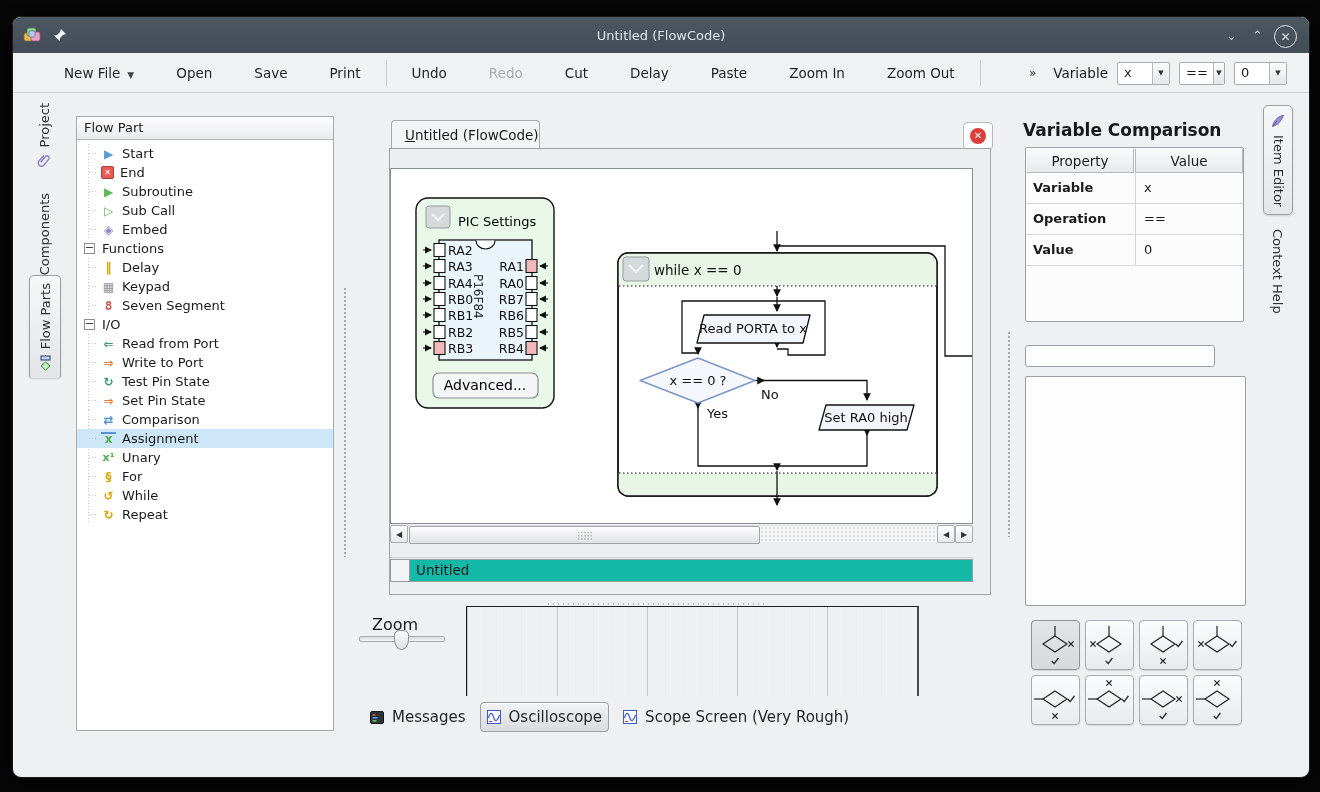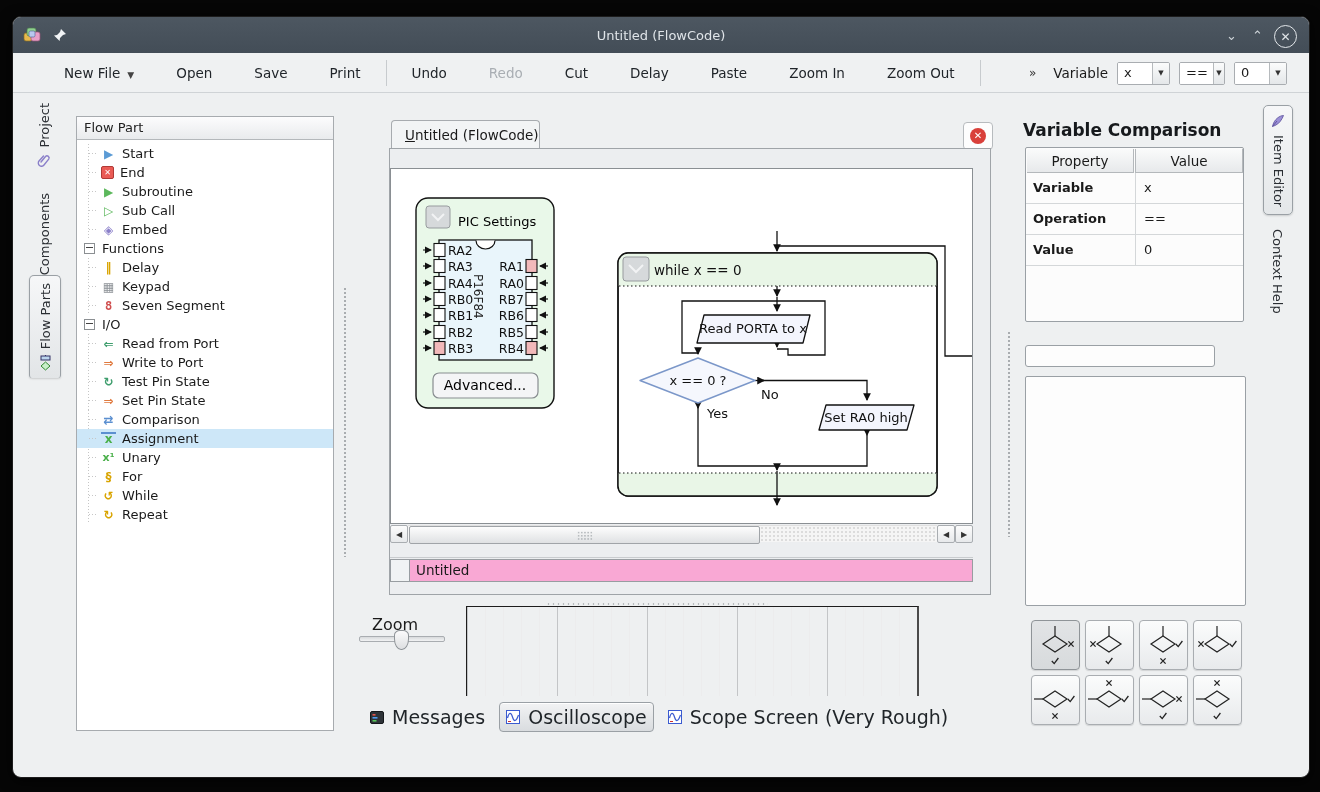--- a/index.html
+++ b/index.html
@@ -87,37 +87,37 @@
   .sbtn{width:16px;height:16px;border:1px solid #a9adb1;background:linear-gradient(#fcfcfc,#e7e9eb);
     border-radius:2px;display:flex;align-items:center;justify-content:center;font-size:8px;color:#333;flex:none;}
   #strack{flex:1;background:#f5f5f5 radial-gradient(#dcdcdc .8px,transparent 1px);background-size:4px 4px;
     position:relative;border-top:1px solid #e0e0e0;}
   #sthumb{position:absolute;left:1px;top:0;width:349px;height:16px;border:1px solid #a0a4a8;border-radius:2px;
     background:linear-gradient(#fdfdfd,#dfe1e3);}
   #sthumb::after{content:"";position:absolute;left:50%;top:4px;width:16px;height:9px;margin-left:-8px;
     background:radial-gradient(#b9bdc0 .8px,transparent 1px);background-size:3.2px 3.2px;}
   #name-row{position:absolute;left:0px;top:408px;width:583px;height:23px;display:flex;border-top:1px solid #c9cccf;padding-top:1px;}
   #name-check{width:18px;height:21px;border:1px solid #989da1;background:#f1f3f4;flex:none;}
-  #name-field{flex:1;border:1px solid #989da1;border-left:none;background:#f9a8d4;padding:2px 0 0 6px;font-size:13.5px;}
+  #name-field{flex:1;border:1px solid #989da1;border-left:none;background:#14b8a6;padding:2px 0 0 6px;font-size:13.5px;}
   
   #zoom-label{position:absolute;left:352px;top:598px;width:60px;text-align:center;font-size:16px;}
   #zoom-track{position:absolute;left:346px;top:619px;width:84px;height:4px;
     background:linear-gradient(#d8dadc,#f2f3f4);border:1px solid #a9adb1;border-radius:2px;}
   #zoom-handle{position:absolute;left:381px;top:613px;width:13px;height:18px;background:linear-gradient(#fbfbfc,#dddfe1);
     border:1px solid #8f9498;border-radius:6px 6px 7px 7px / 5px 5px 11px 11px;}
   #scope-handle{position:absolute;left:533px;top:585px;width:222px;height:4px;
     background:radial-gradient(#b7bbbe 1px,transparent 1.2px);background-size:5px 4px;}
   #scope{position:absolute;left:453px;top:589px;width:453px;height:90px;
     border-top:1.5px solid #1d1d1d;border-left:1.5px solid #1d1d1d;border-right:2px solid #4a4a4a;
     background-image:repeating-linear-gradient(90deg,#c3c5c7 0 1px,transparent 1px 90px),
                      repeating-linear-gradient(90deg,#ececed 0 1px,transparent 1px 18px);
     box-sizing:border-box;}
   
   #bottom-tabs{position:absolute;left:351px;top:684px;height:32px;display:flex;align-items:center;gap:8px;}
-  .btab{display:flex;align-items:center;gap:8px;padding:0 6px;font-size:19px;color:#1f2428;}
+  .btab{display:flex;align-items:center;gap:8px;padding:0 6px;font-size:15px;color:#1f2428;}
   .btab.selected{border:1px solid #9aa0a5;border-radius:4px;background:linear-gradient(#f2f3f4,#d9dcdf);
     height:28px;box-shadow:inset 0 1px 0 #fff;}
   
   #rp-title{position:absolute;left:1010px;top:103px;font-size:17px;font-weight:bold;color:#16191c;}
   #rp-table{position:absolute;left:1012px;top:130px;width:219px;height:175px;background:#fcfcfc;
     border:1px solid #9aa0a5;border-radius:2px;box-sizing:border-box;}
   #rp-table .hrow{display:flex;height:25px;}
   #rp-table .hcell{flex:1;background:linear-gradient(#fafbfb,#e7e9eb);border:1px solid #b4b8bb;
     border-top:none;margin:1px 0 0 1px;text-align:center;padding-top:4px;box-sizing:border-box;font-size:13.5px;}
   #rp-table .hcell:first-child{border-left:none;}

